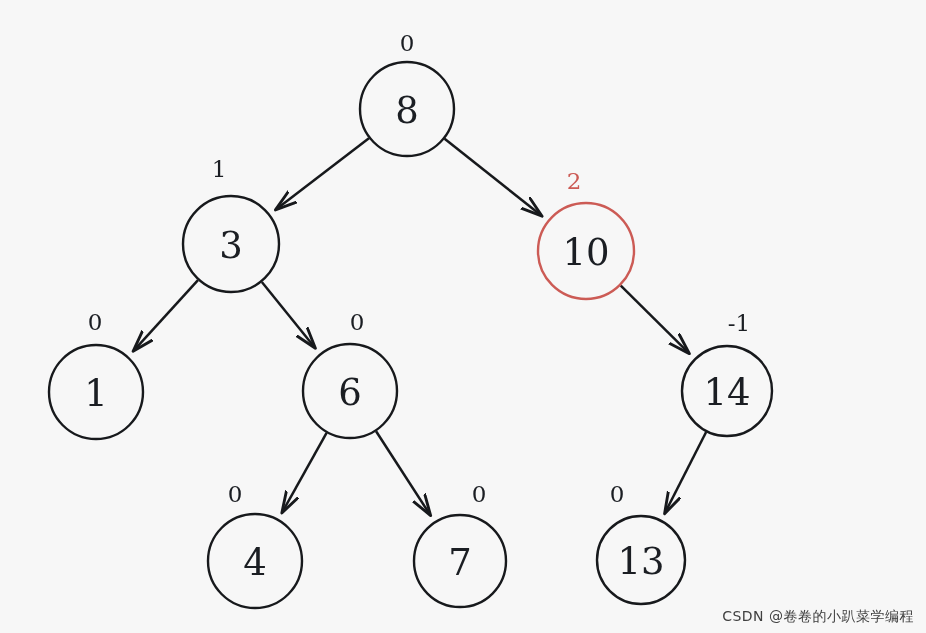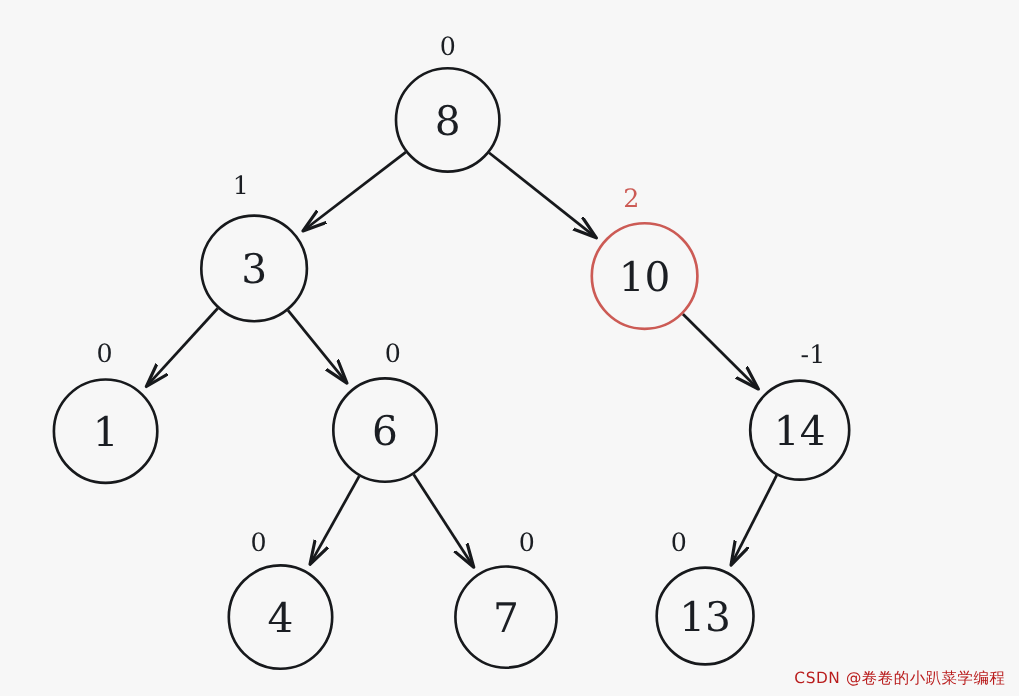--- a/index.html
+++ b/index.html
@@ -61,21 +61,21 @@
     stroke: #17191c;
     stroke-width: 2.5;
     fill: none;
   }
   .watermark {
     position: absolute;
     right: 12px;
     bottom: 7px;
     font-family: "DejaVu Sans", sans-serif;
     font-size: 14px;
-    color: #b91c1c;
+    color: #404040;
     letter-spacing: 0.5px;
     white-space: nowrap;
     user-select: none;
   }
 </style>
 </head>
 <body>
 
 <div id="canvas-root">
 

